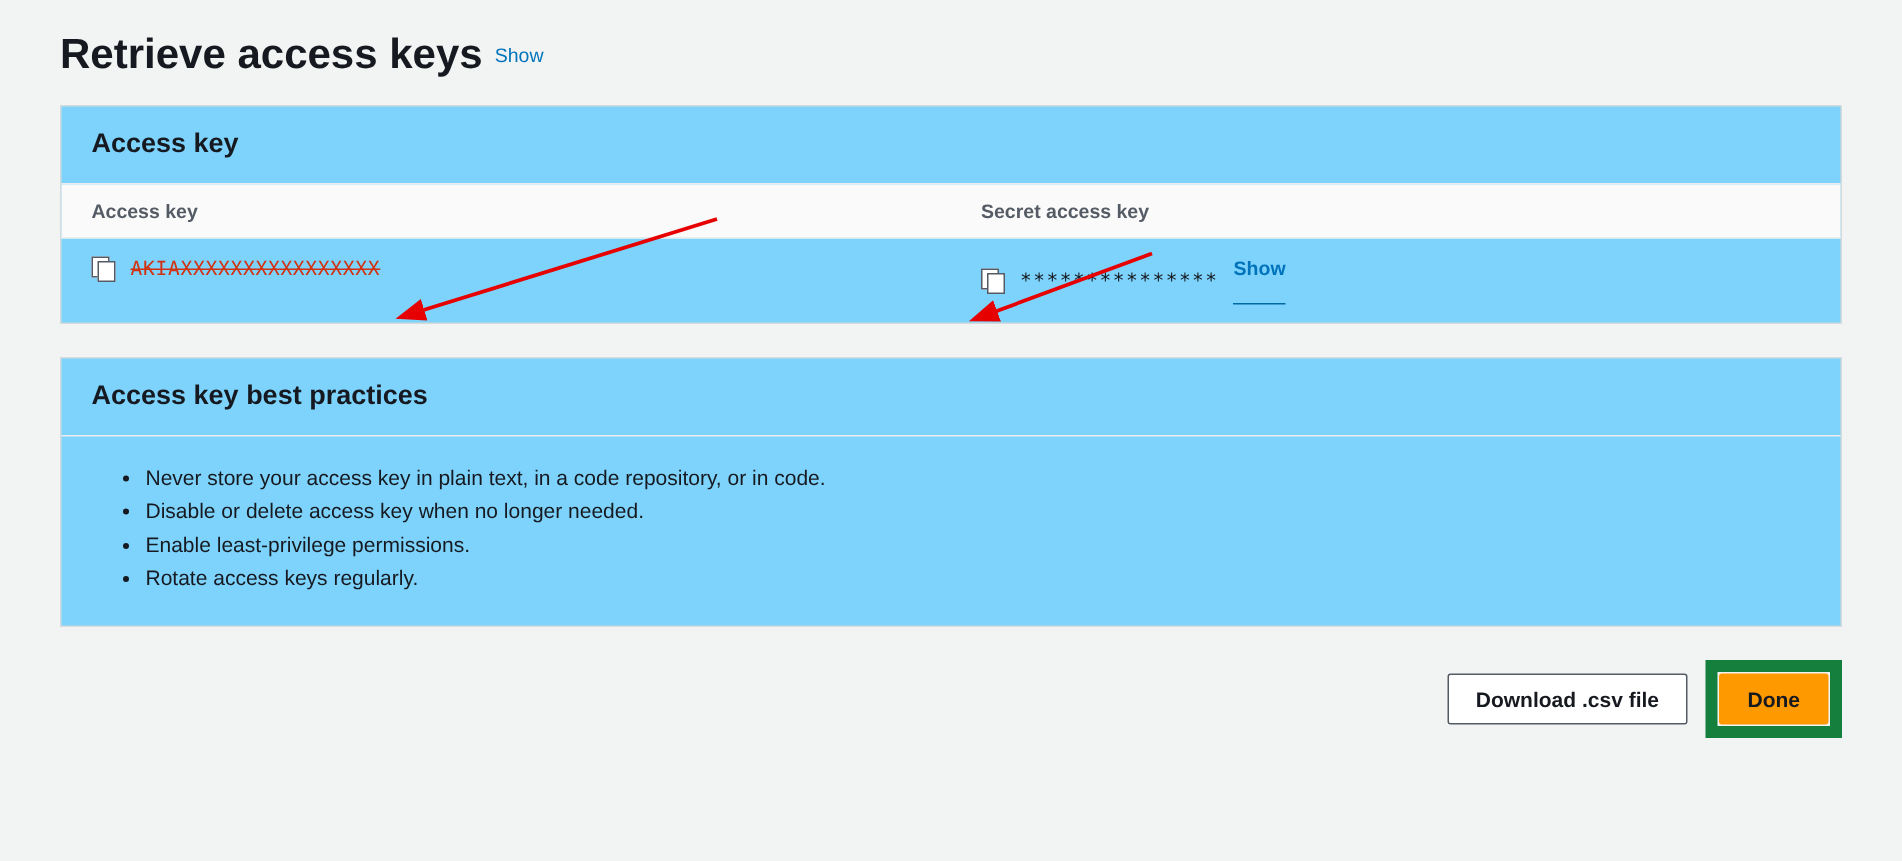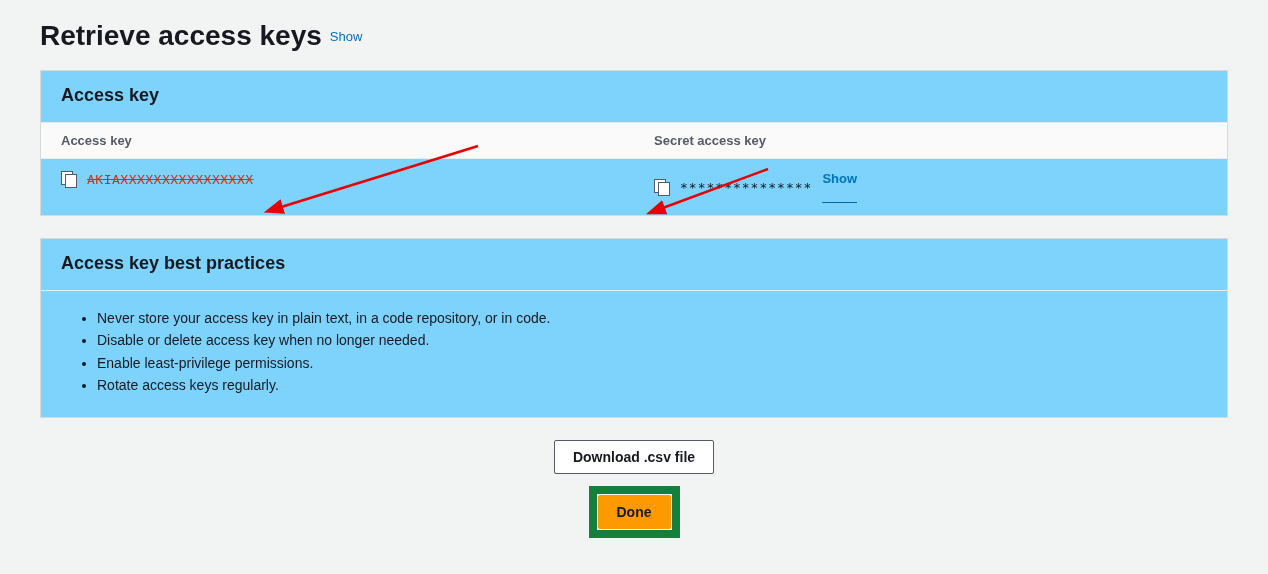--- a/index.html
+++ b/index.html
@@ -69,21 +69,20 @@
       padding-bottom: 16px;
     }
     .practices-body { padding: 16px 20px 20px 20px; border-top: 1px solid #eaeded; }
     .practices-body ul { list-style: disc; padding-left: 36px; }
     .practices-body li { font-size: 14px; color: #16191f; line-height: 1.6; }
     .details-row { font-size: 14px; color: #16191f; }
     .details-row a { color: #0073bb; text-decoration: none; cursor: pointer; }
     .footer-buttons {
       display: flex; justify-content: flex-end; gap: 12px; align-items: center;
       padding-right: 0;
-      flex-direction: column;
     }
     .btn {
       font-size: 14px; font-weight: 700; padding: 8px 18px; cursor: pointer;
       border-radius: 2px;
     }
     .btn-secondary { background: #fff; border: 1px solid #545b64; color: #16191f; }
     .btn-primary { background: #ff9900; border: 1px solid #ff9900; color: #16191f; }
     .done-highlight { border: 8px solid #15803d; padding: 1px; display: inline-flex; align-items: center; }
     
     .arrow { position: absolute; pointer-events: none; }

